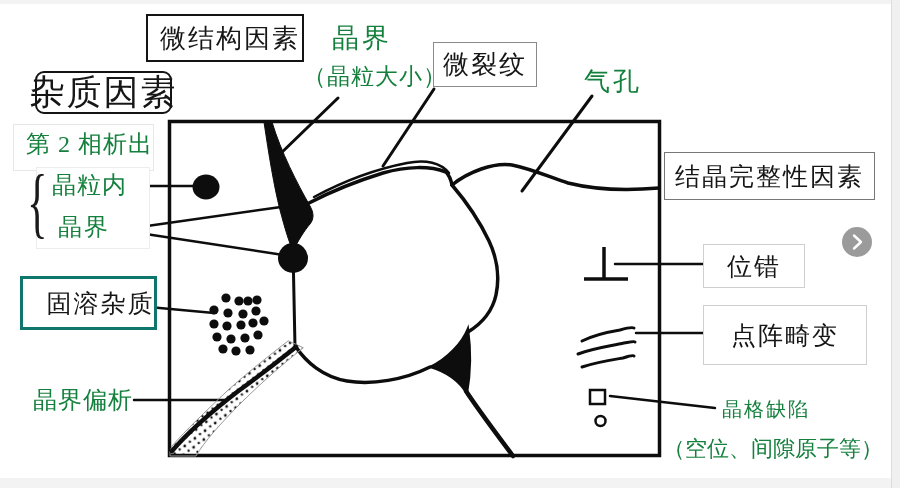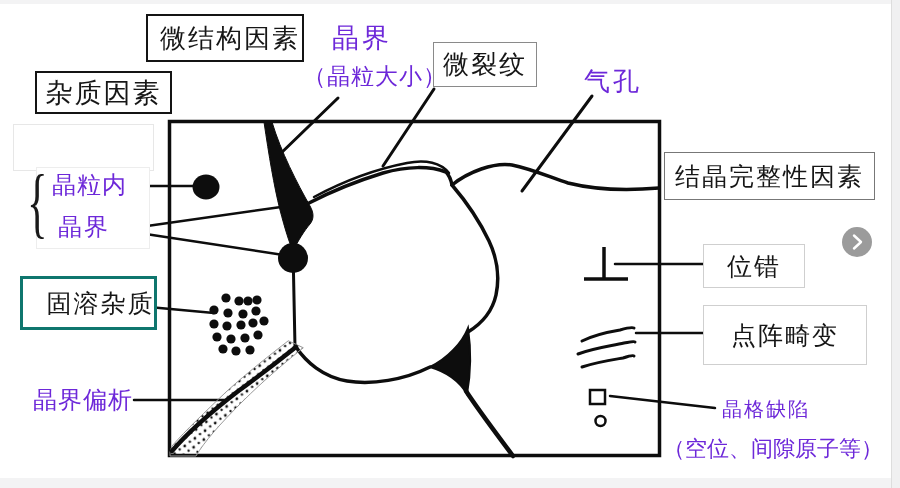--- a/index.html
+++ b/index.html
@@ -11,21 +11,21 @@
   .card{
     position:absolute;left:0;top:4px;width:891px;height:474px;
     background:#ffffff;
   }
   .side-strip{
     position:absolute;left:891px;top:0;width:9px;height:488px;
     background:#f0f0f1;border-left:1px solid #dddddd;box-sizing:border-box;
   }
   svg.draw{position:absolute;left:0;top:0;}
   .lbl{
-    position:absolute;color:#6d28d9;white-space:nowrap;line-height:1.1;
+    position:absolute;color:#15803d;white-space:nowrap;line-height:1.1;
     letter-spacing:1px;z-index:4;
   }
   .box{
     position:absolute;display:flex;align-items:center;justify-content:center;
     color:#161616;background:#ffffff;box-sizing:border-box;white-space:nowrap;
     letter-spacing:2px;z-index:4;
   }
   .box-dark{border:2px solid #141414;}
   .box-mid{border:1.5px solid #8a8a8a;}
   .box-gray{border:1.5px solid #777777;}
@@ -136,22 +136,23 @@
   <div class="box box-dark" style="left:146px;top:14px;width:158px;height:48px;font-size:26px;padding-left:10px;">微结构因素</div>
 
   <div class="lbl" style="left:332px;top:24px;font-size:27px;letter-spacing:3px;">晶界</div>
 
   <div class="lbl" style="left:303px;top:64px;font-size:23px;">（晶粒大小）</div>
 
   <div class="box box-mid" style="left:433px;top:42px;width:104px;height:45px;font-size:26px;">微裂纹</div>
 
   <div class="lbl" style="left:584px;top:68px;font-size:26px;letter-spacing:3px;text-align:center;">气孔</div>
 
-  <div class="box box-dark" style="left:35px;top:71px;width:137px;height:43px;font-size:27px;">杂质因素</div>
+  <div class="box box-dark" style="left:35px;top:71px;width:137px;height:43px;font-size:35px;border-radius:9px;">杂质因素</div>
 
+  <div class="lbl" style="left:26px;top:131px;font-size:24px;z-index:4;">第 2 相析出</div>
 
   <div class="brace">{</div>
 
   <div class="lbl" style="left:52px;top:172px;font-size:24px;">晶粒内</div>
 
   <div class="lbl" style="left:58px;top:214px;font-size:24px;letter-spacing:2px;">晶界</div>
 
   <div class="box box-gray" style="left:664px;top:152px;width:211px;height:48px;font-size:25px;">结晶完整性因素</div>
 
   <div class="box box-faint" style="left:20px;top:276px;width:137px;height:54px;font-size:25px;">固溶杂质</div>

